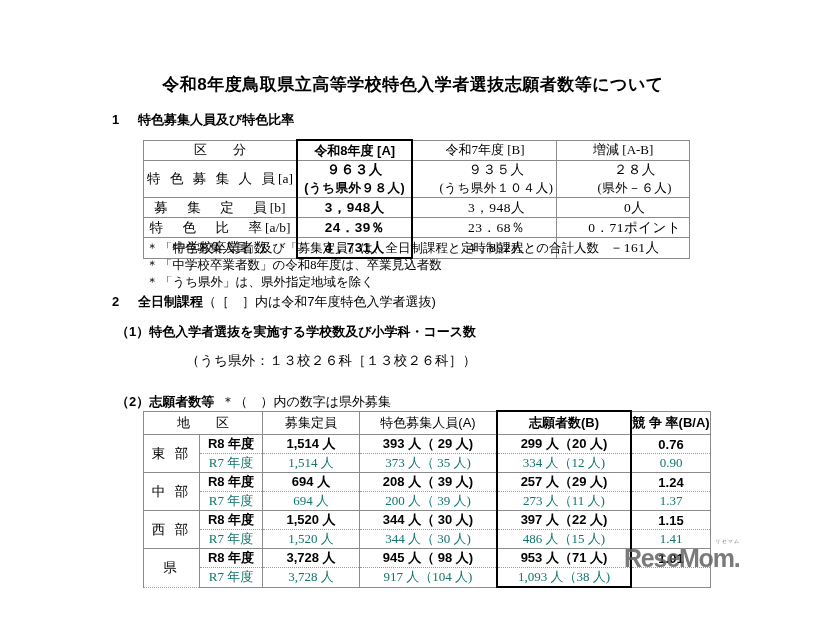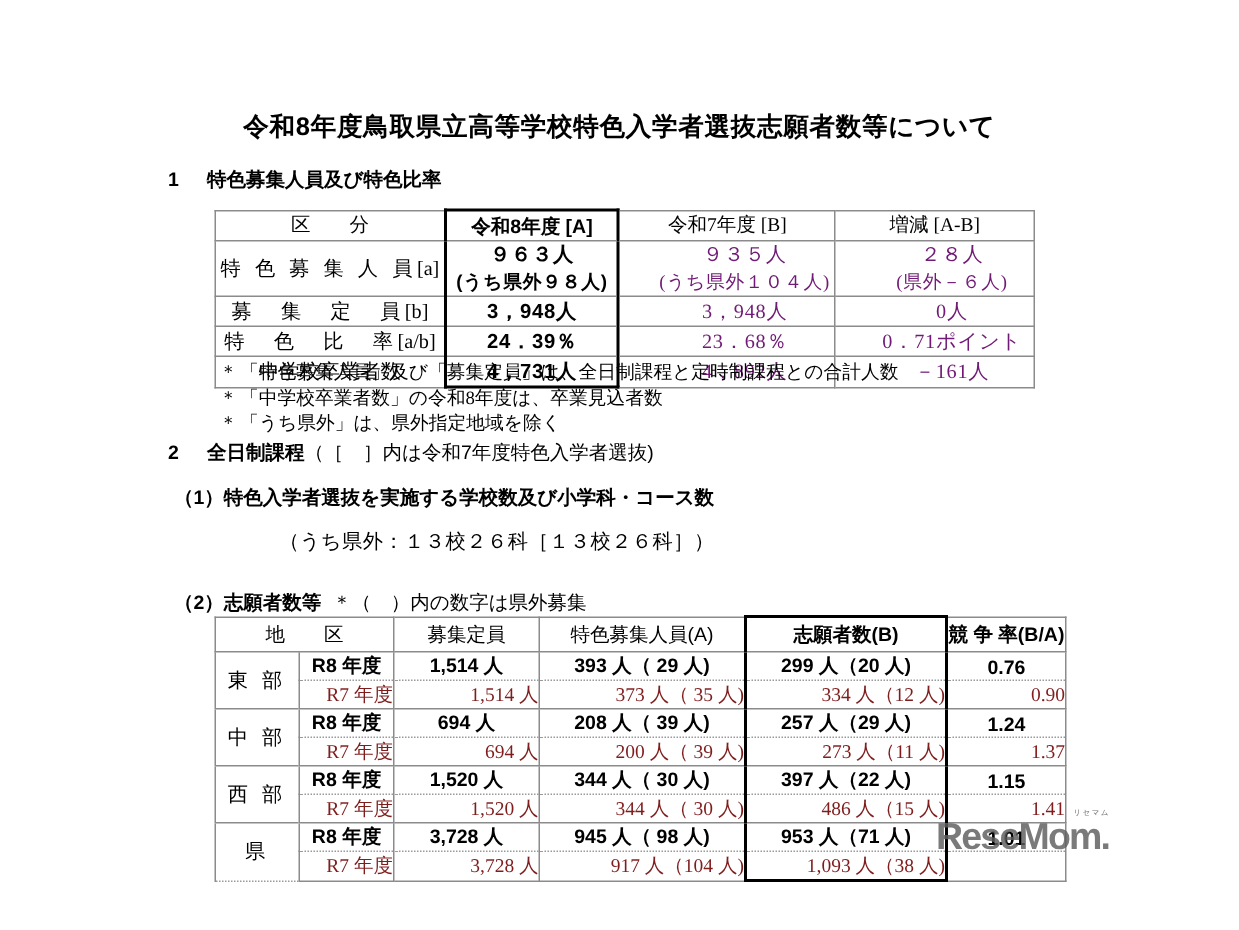--- a/index.html
+++ b/index.html
@@ -141,21 +141,21 @@
   #table1 tr:first-child .emph { border-top: 2.5px solid #000; }
   #table1 tr:last-child  .emph { border-bottom: 2.5px solid #000; }
 
   #table1 .val-a {
     font-family: "Liberation Sans", "DejaVu Sans", sans-serif;
     font-weight: bold;
     letter-spacing: 0.5px;
     font-size: 13.5px;
   }
   #table1 .val-o {
-    color: #701a75;
+    color: #000000;
     letter-spacing: 0.5px;
     padding-left: 23px;
   }
   .two-line { line-height: 18px; }
   .sub-paren { display: block; font-size: 12.5px; }
 
   .spaced-label {
     letter-spacing: 3px;
   }
   .tag { letter-spacing: 0; }
@@ -189,22 +189,21 @@
   }
   #table2 tr:first-child .emph2 { border-top: 2.5px solid #000; }
   #table2 tr:last-child  .emph2 { border-bottom: 2.5px solid #000; }
 
   #table2 .r8 {
     font-family: "Liberation Sans", "DejaVu Sans", sans-serif;
     font-weight: bold;
     color: #000;
   }
   #table2 .r7 {
-    color: #7f1d1d;
-    text-align: right;
+    color: #0f766e;
   }
   
   #table2 .row-r8 td.dot-bottom {
     border-bottom: 1px dotted #9a9a9a;
   }
   #table2 td.region-cell {
     letter-spacing: 3px;
     font-size: 13.5px;
   }
   #table2 .row-r7 td { border-top: none; }

